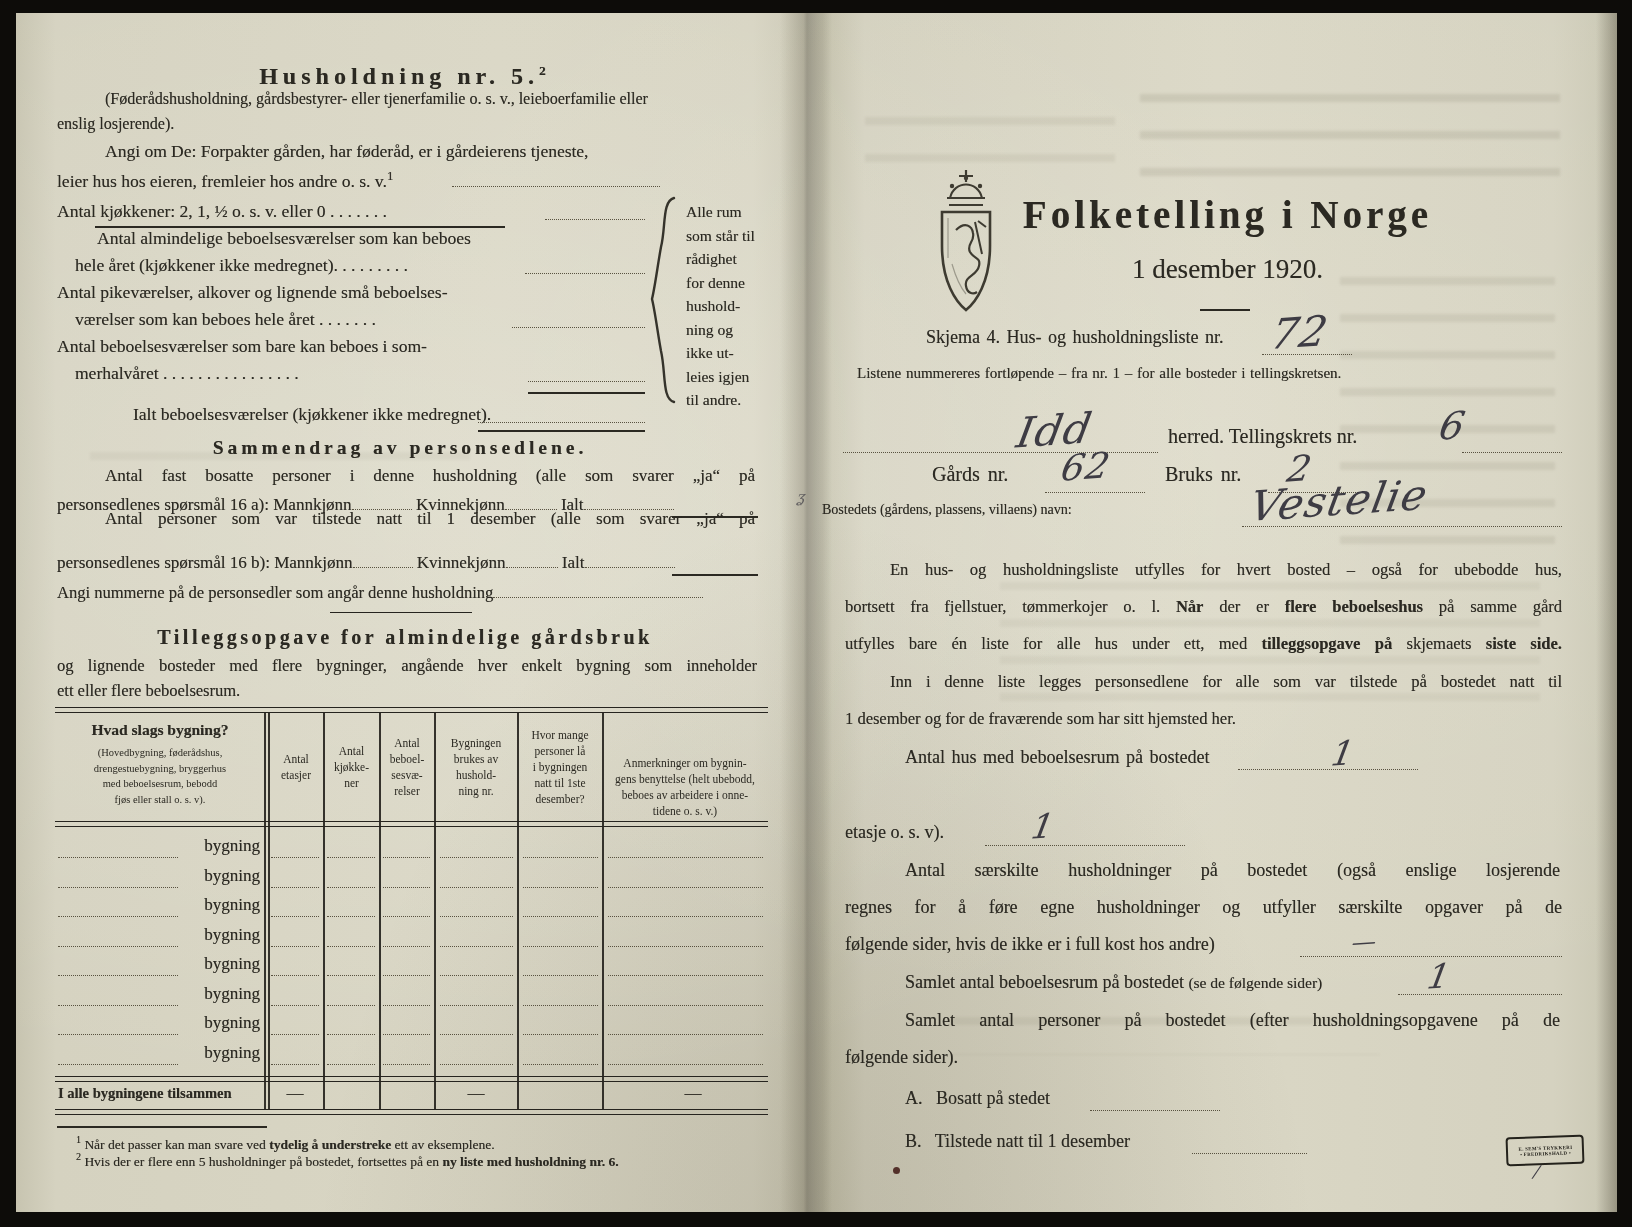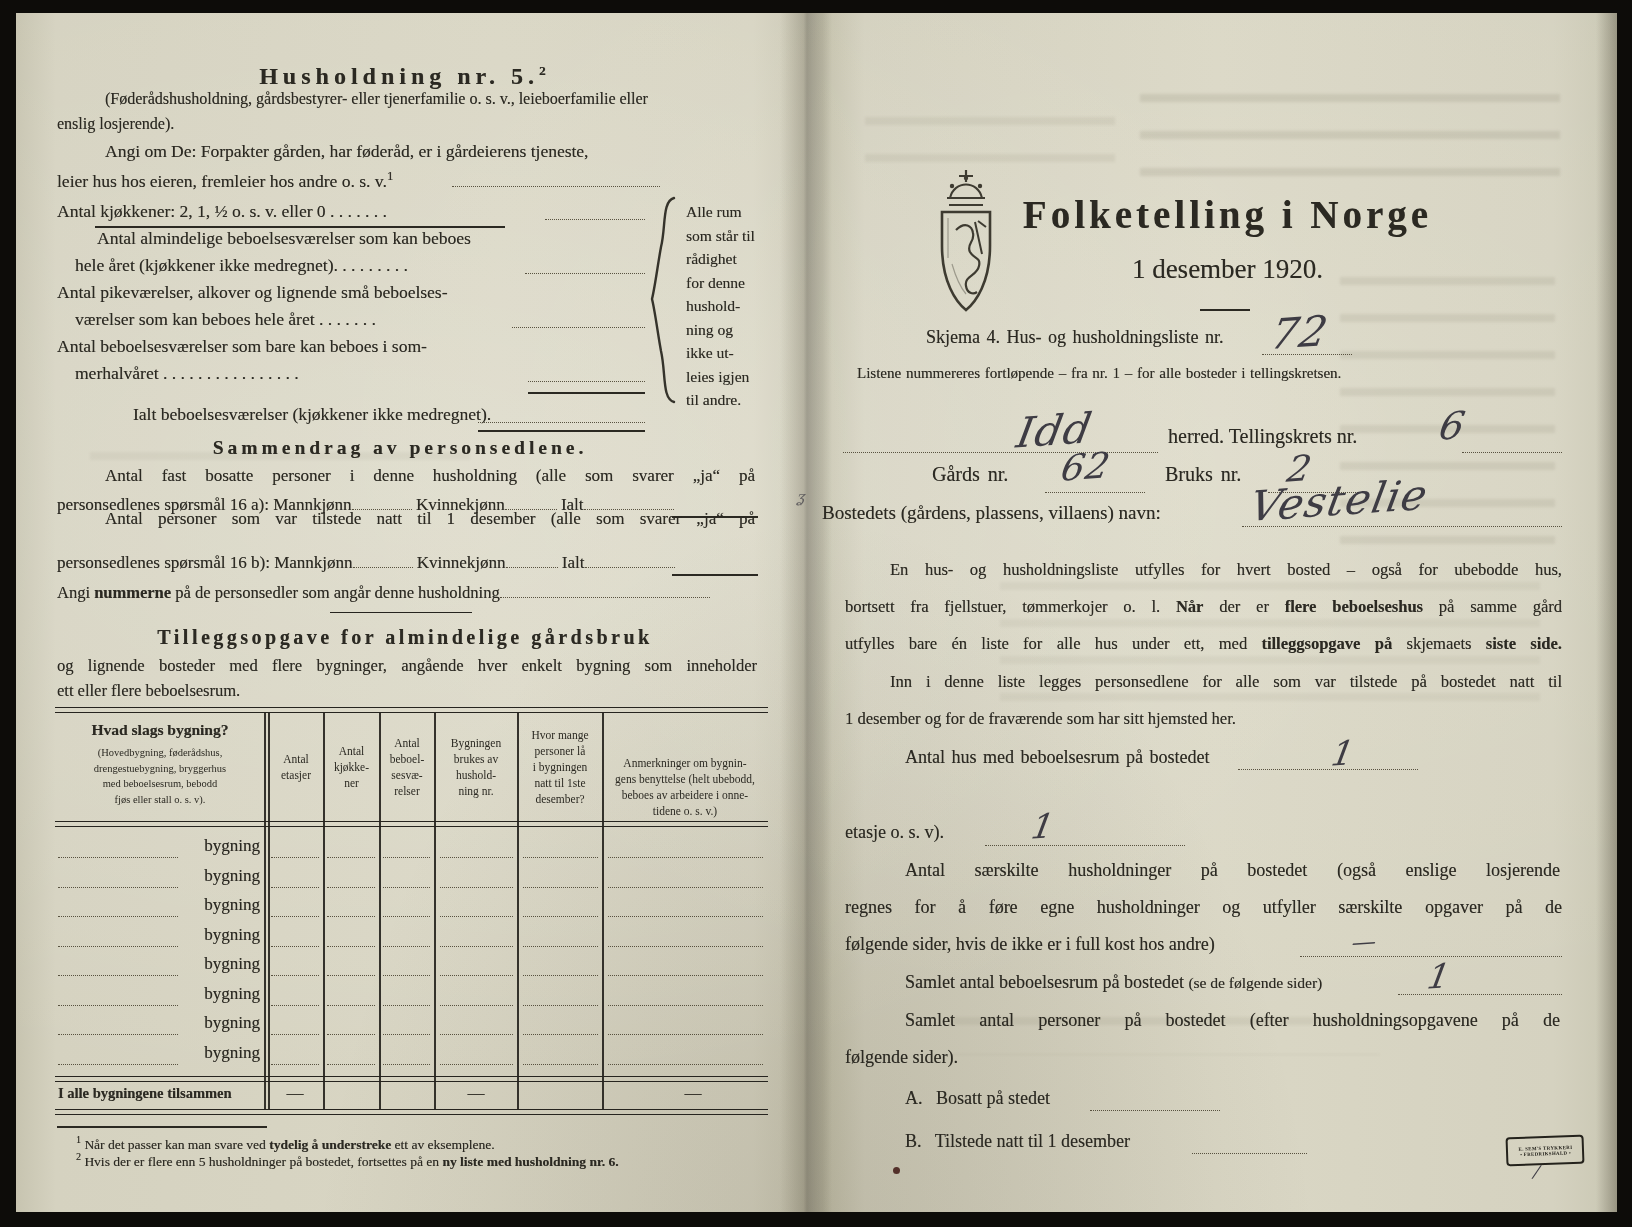--- a/index.html
+++ b/index.html
@@ -111,21 +111,21 @@
   </div>
   <div class="line" style="left:672px;top:516px;width:86px;"></div>
   <div class="abs ink f17 just" style="left:105px;top:509px;width:650px;">Antal personer som var tilstede natt til 1 desember (alle som svarer „ja“ på</div>
   <div class="abs ink f17" style="left:57px;top:553px;">
     <span>personsedlenes spørsmål 16 b): Mannkjønn</span><span class="dot" style="position:static;display:inline-block;width:60px;"></span>
     <span>Kvinnekjønn</span><span class="dot" style="position:static;display:inline-block;width:52px;"></span>
     <span>Ialt</span><span class="dot" style="position:static;display:inline-block;width:90px;"></span>
   </div>
   <div class="line" style="left:672px;top:574px;width:86px;"></div>
   <div class="abs ink f165" style="left:57px;top:583px;">
-    <span><span>Angi </span><span style="font-weight: bold;">nummerne</span><span> på de personsedler som angår denne husholdning</span></span><span class="dot" style="position:static;display:inline-block;width:210px;"></span>
+    <span><span>Angi </span><span style="font-weight: normal;">nummerne</span><span> på de personsedler som angår denne husholdning</span></span><span class="dot" style="position:static;display:inline-block;width:210px;"></span>
   </div>
 
   <div class="dbl" style="left:330px;top:612px;width:142px;border-bottom:none;height:2px;"></div>
 
   <div class="abs ink ctr" style="left:60px;top:626px;width:690px;font-size:20px;font-weight:bold;letter-spacing:3.5px;">Tilleggsopgave for almindelige gårdsbruk</div>
   <div class="abs ink f165 just" style="left:57px;top:656px;width:700px;">og lignende bosteder med flere bygninger, angående hver enkelt bygning som inneholder</div>
   <div class="abs ink f165" style="left:57px;top:681px;">ett eller flere beboelsesrum.</div>
 
   <div class="abs" id="btable" style="left:55px;top:707px;width:713px;height:408px;">
     <div class="dbl" style="left:0;top:0;width:713px;"></div>
@@ -293,21 +293,21 @@
   <div class="hand" style="left:1440px;top:404px;font-size:38px;">6</div>
   <div class="dot" style="left:1462px;top:440px;width:100px;"></div>
 
   <div class="abs ink" style="left:932px;top:463px;font-size:20px;word-spacing:3px;">Gårds nr.</div>
   <div class="hand" style="left:1062px;top:446px;font-size:36px;">62</div>
   <div class="dot" style="left:1045px;top:480px;width:100px;"></div>
   <div class="abs ink" style="left:1165px;top:463px;font-size:20px;word-spacing:3px;">Bruks nr.</div>
   <div class="hand" style="left:1288px;top:448px;font-size:36px;">2</div>
   <div class="dot" style="left:1268px;top:480px;width:90px;"></div>
 
-  <div class="abs ink" style="left:822px;top:502px;font-size:19px;">Bostedets (gårdens, plassens, villaens) navn:</div>
+  <div class="abs ink" style="left:822px;top:502px;font-size:14px;">Bostedets (gårdens, plassens, villaens) navn:</div>
   <div class="hand" style="left:1252px;top:476px;font-size:42px;">Vestelie</div>
   <div class="dot" style="left:1242px;top:514px;width:320px;"></div>
   <div class="hand" style="left:797px;top:488px;font-size:15px;opacity:.7;">ʓ</div>
 
   <div class="abs ink f165 just" style="left:845px;top:597px;width:717px;"><span>bortsett fra fjellstuer, tømmerkojer o. l.  </span><span style="font-weight: bold;">Når</span><span> der er </span><span style="font-weight: bold;">flere beboelseshus</span><span> på samme gård</span></div>
   <div class="abs ink f165 just" style="left:890px;top:560px;width:672px;">En hus- og husholdningsliste utfylles for hvert bosted – også for ubebodde hus,</div>
   <div class="abs ink f165 just" style="left:845px;top:634px;width:717px;"><span>utfylles bare én liste for alle hus under ett, med </span><span style="font-weight: bold;">tilleggsopgave på</span><span> skjemaets </span><span style="font-weight: bold;">siste side.</span></div>
   <div class="abs ink f165 just" style="left:890px;top:672px;width:672px;">Inn i denne liste legges personsedlene for alle som var tilstede på bostedet natt til</div>
   <div class="abs ink f165" style="left:845px;top:709px;">1 desember og for de fraværende som har sitt hjemsted her.</div>
 

